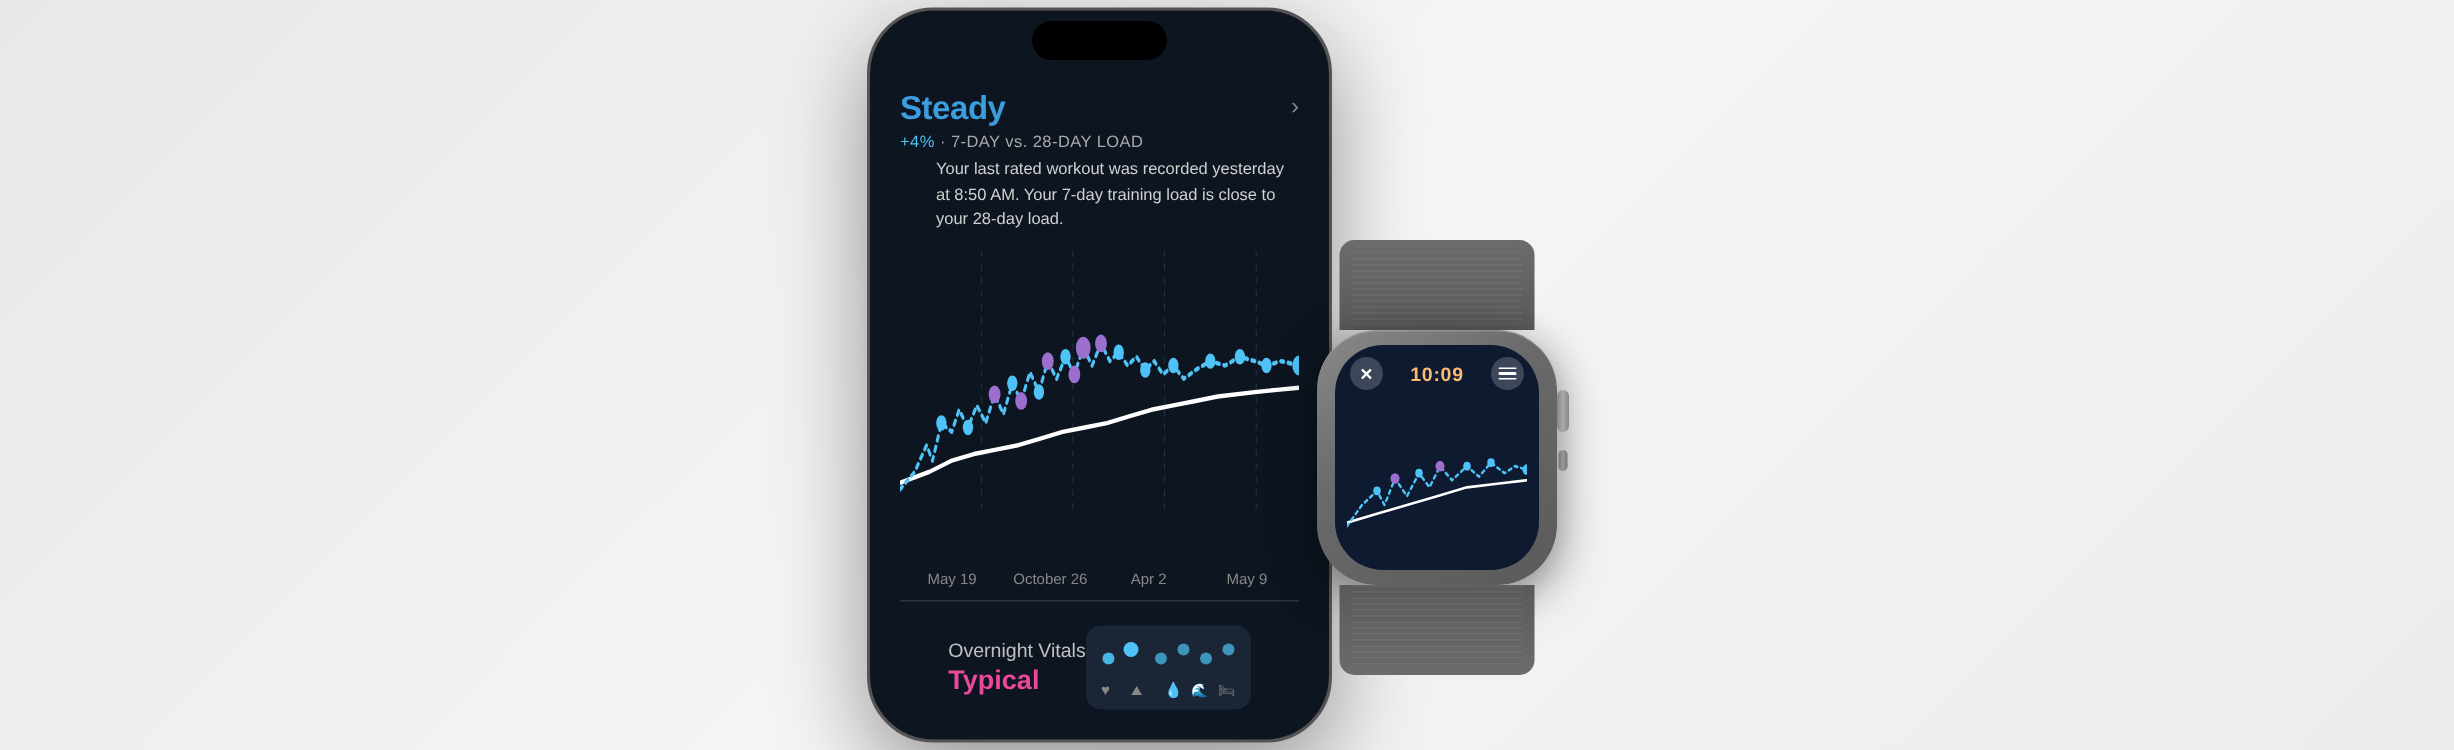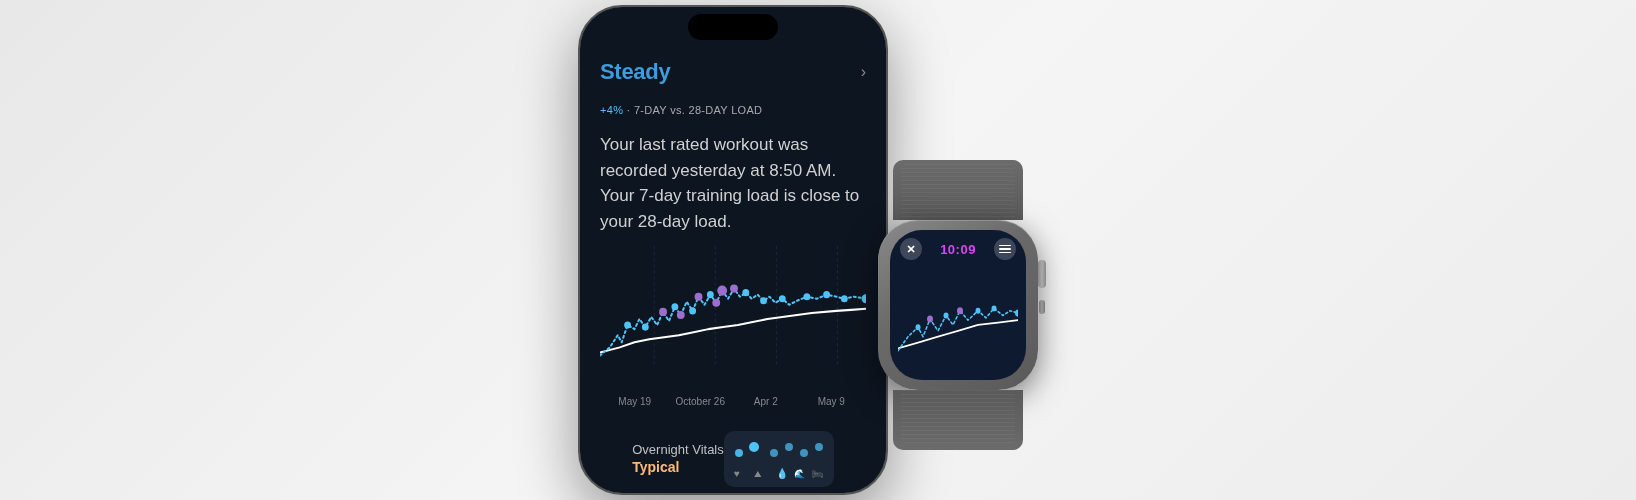--- a/index.html
+++ b/index.html
@@ -110,51 +110,52 @@
     .training-load-section {
       flex: 1;
       display: flex;
       flex-direction: column;
     }
 
     .section-header {
       display: flex;
       align-items: center;
       justify-content: space-between;
-      margin-bottom: 19px;
+      margin-bottom: 4px;
     }
 
     .section-title {
       font-size: 22px;
       font-weight: 700;
       color: #3b9ddd;
       letter-spacing: -0.3px;
     }
 
     .chevron-right {
       color: #888;
       font-size: 16px;
     }
 
     .section-subtitle {
       font-size: 11px;
       color: #aaa;
-      margin-bottom: 16px;
+      margin-bottom: 4px;
       letter-spacing: 0.3px;
     }
 
     .section-subtitle .positive {
       color: #4fc3f7;
     }
 
     .section-description {
-      font-size: 17px;
+      font-size: 11px;
       color: #d0d0d0;
       line-height: 1.5;
       margin-bottom: 12px;
+      margin-left: 24px;
     }
 
     .chart-area {
       flex: 1;
       position: relative;
       margin-bottom: 4px;
       min-height: 140px;
     }
 
     .chart-svg {
@@ -189,23 +190,23 @@
     }
 
     .overnight-left .overnight-label {
       font-size: 13px;
       color: #c0c0c0;
       font-weight: 500;
       margin-bottom: 2px;
     }
 
     .overnight-left .overnight-value {
-      font-size: 14px;
+      font-size: 18px;
       font-weight: 700;
-      color: #fdba74;
+      color: #ec4899;
     }
 
     .overnight-right {
       width: 110px;
       height: 56px;
       background: #1a2535;
       border-radius: 10px;
       position: relative;
       overflow: hidden;
     }
@@ -304,21 +305,21 @@
       align-items: center;
       justify-content: center;
       font-size: 11px;
       color: white;
       font-weight: 700;
     }
 
     .watch-time {
       font-size: 13px;
       font-weight: 700;
-      color: #d946ef;
+      color: #fdba74;
       letter-spacing: 0.5px;
     }
 
     .watch-menu-btn {
       width: 22px;
       height: 22px;
       background: rgba(255,255,255,0.2);
       border-radius: 50%;
       display: flex;
       align-items: center;

